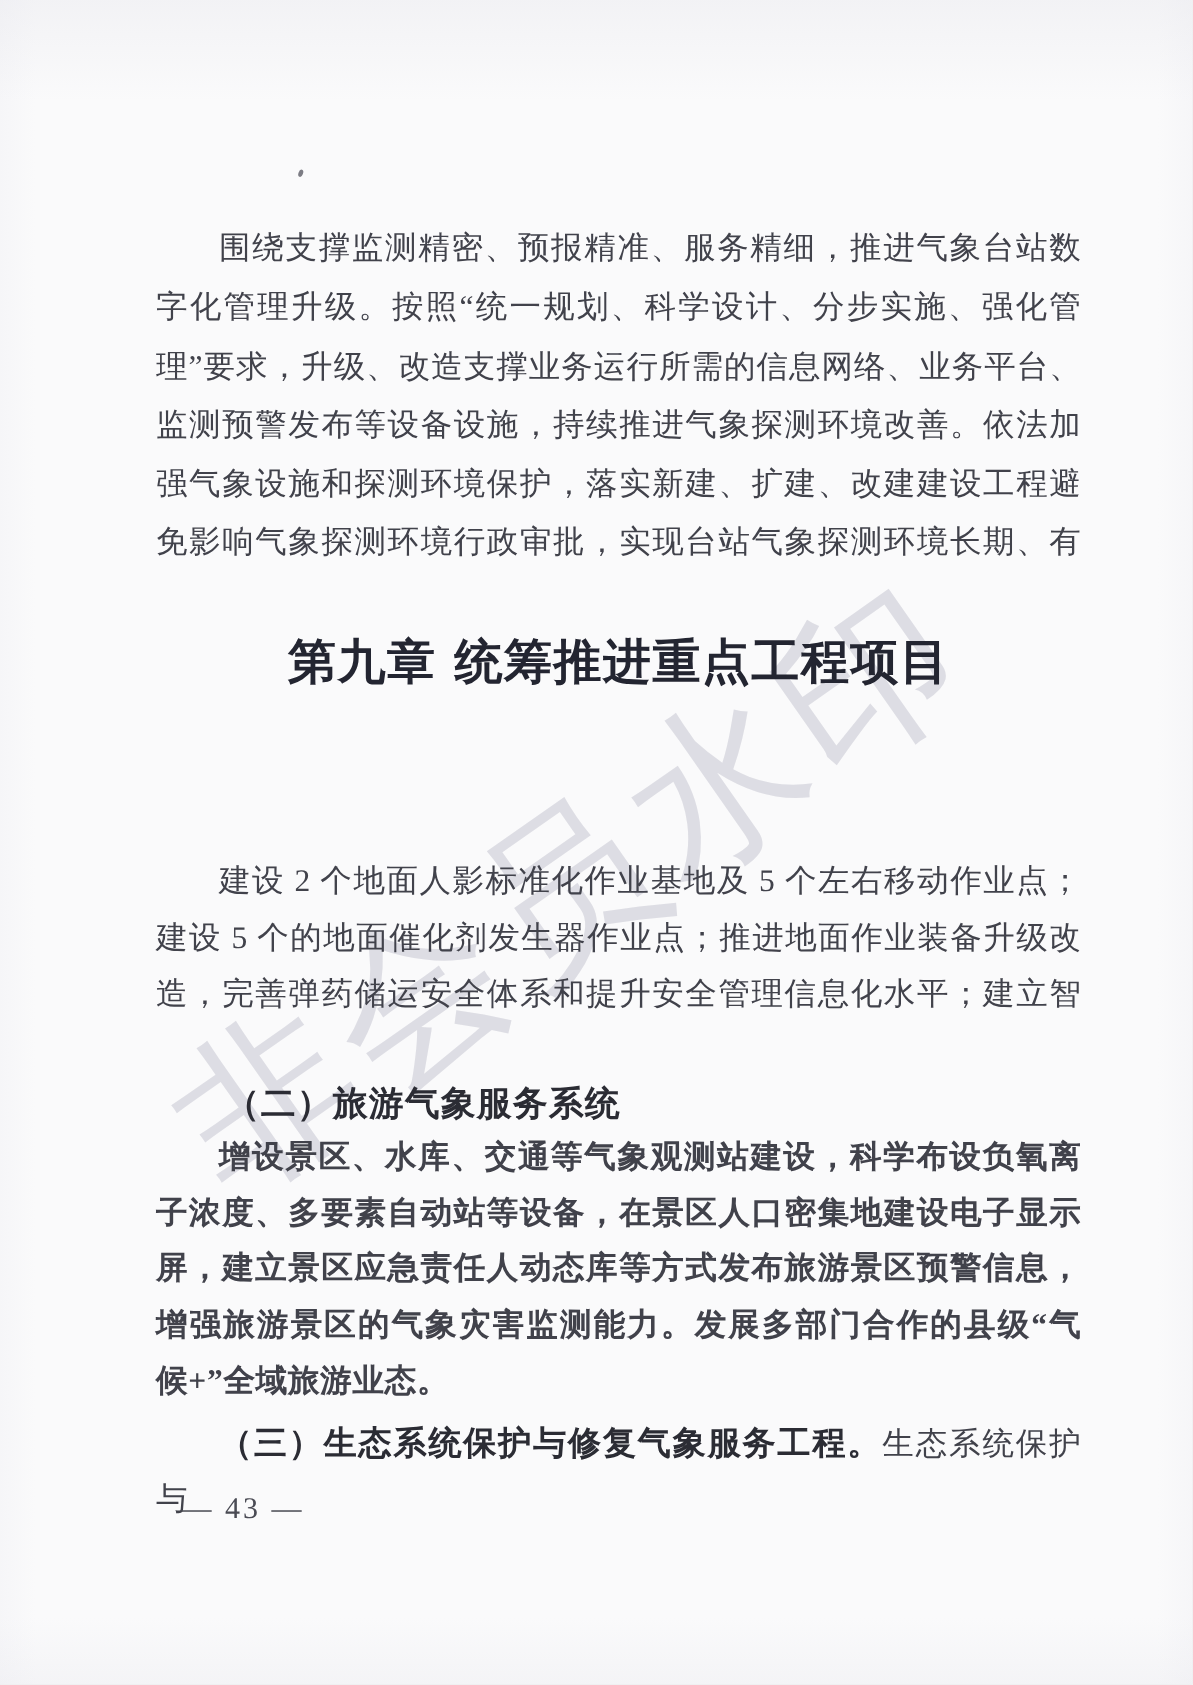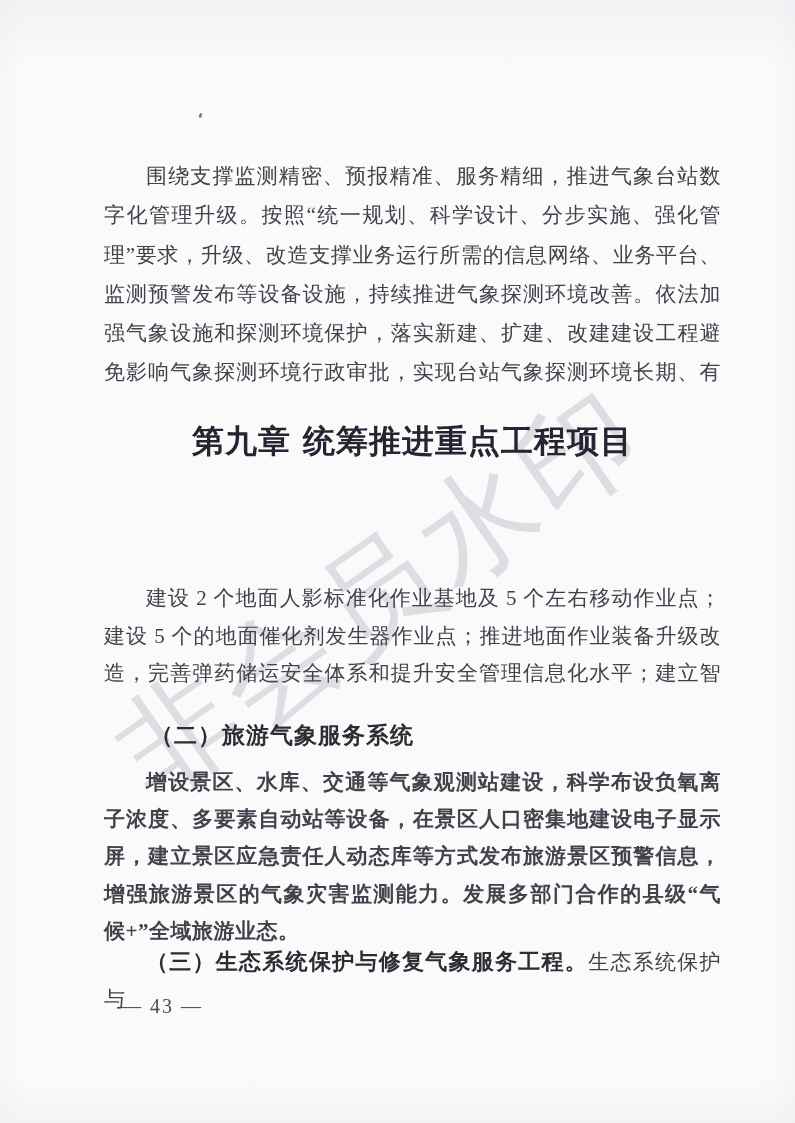--- a/index.html
+++ b/index.html
@@ -16,21 +16,21 @@
     font-family:"Liberation Serif","DejaVu Serif",serif;
   }
   .col{position:absolute;left:104px;width:617px;z-index:2;}
   .ln{
     font-size:21px;color:#41424b;
     text-align:justify;text-align-last:justify;
     letter-spacing:.5px;
     overflow:visible;
   }
   .ln-short{text-align:left;text-align-last:left;}
-  .indent{text-indent:42px;margin-top:11px;}
+  .indent{text-indent:42px;}
   .para1 .ln{height:39.3px;line-height:39.3px;}
   .para2 .ln{height:37.5px;line-height:37.5px;}
   .para3 .ln{height:37.2px;line-height:37.2px;font-weight:bold;}
   .chapter{
     position:absolute;left:104px;width:617px;top:417px;height:48px;
     line-height:48px;text-align:center;z-index:2;
     font-weight:700;color:#232531;font-size:32px;letter-spacing:1px;
   }
   .chapter .num{margin-right:12px;}
   .hb{

